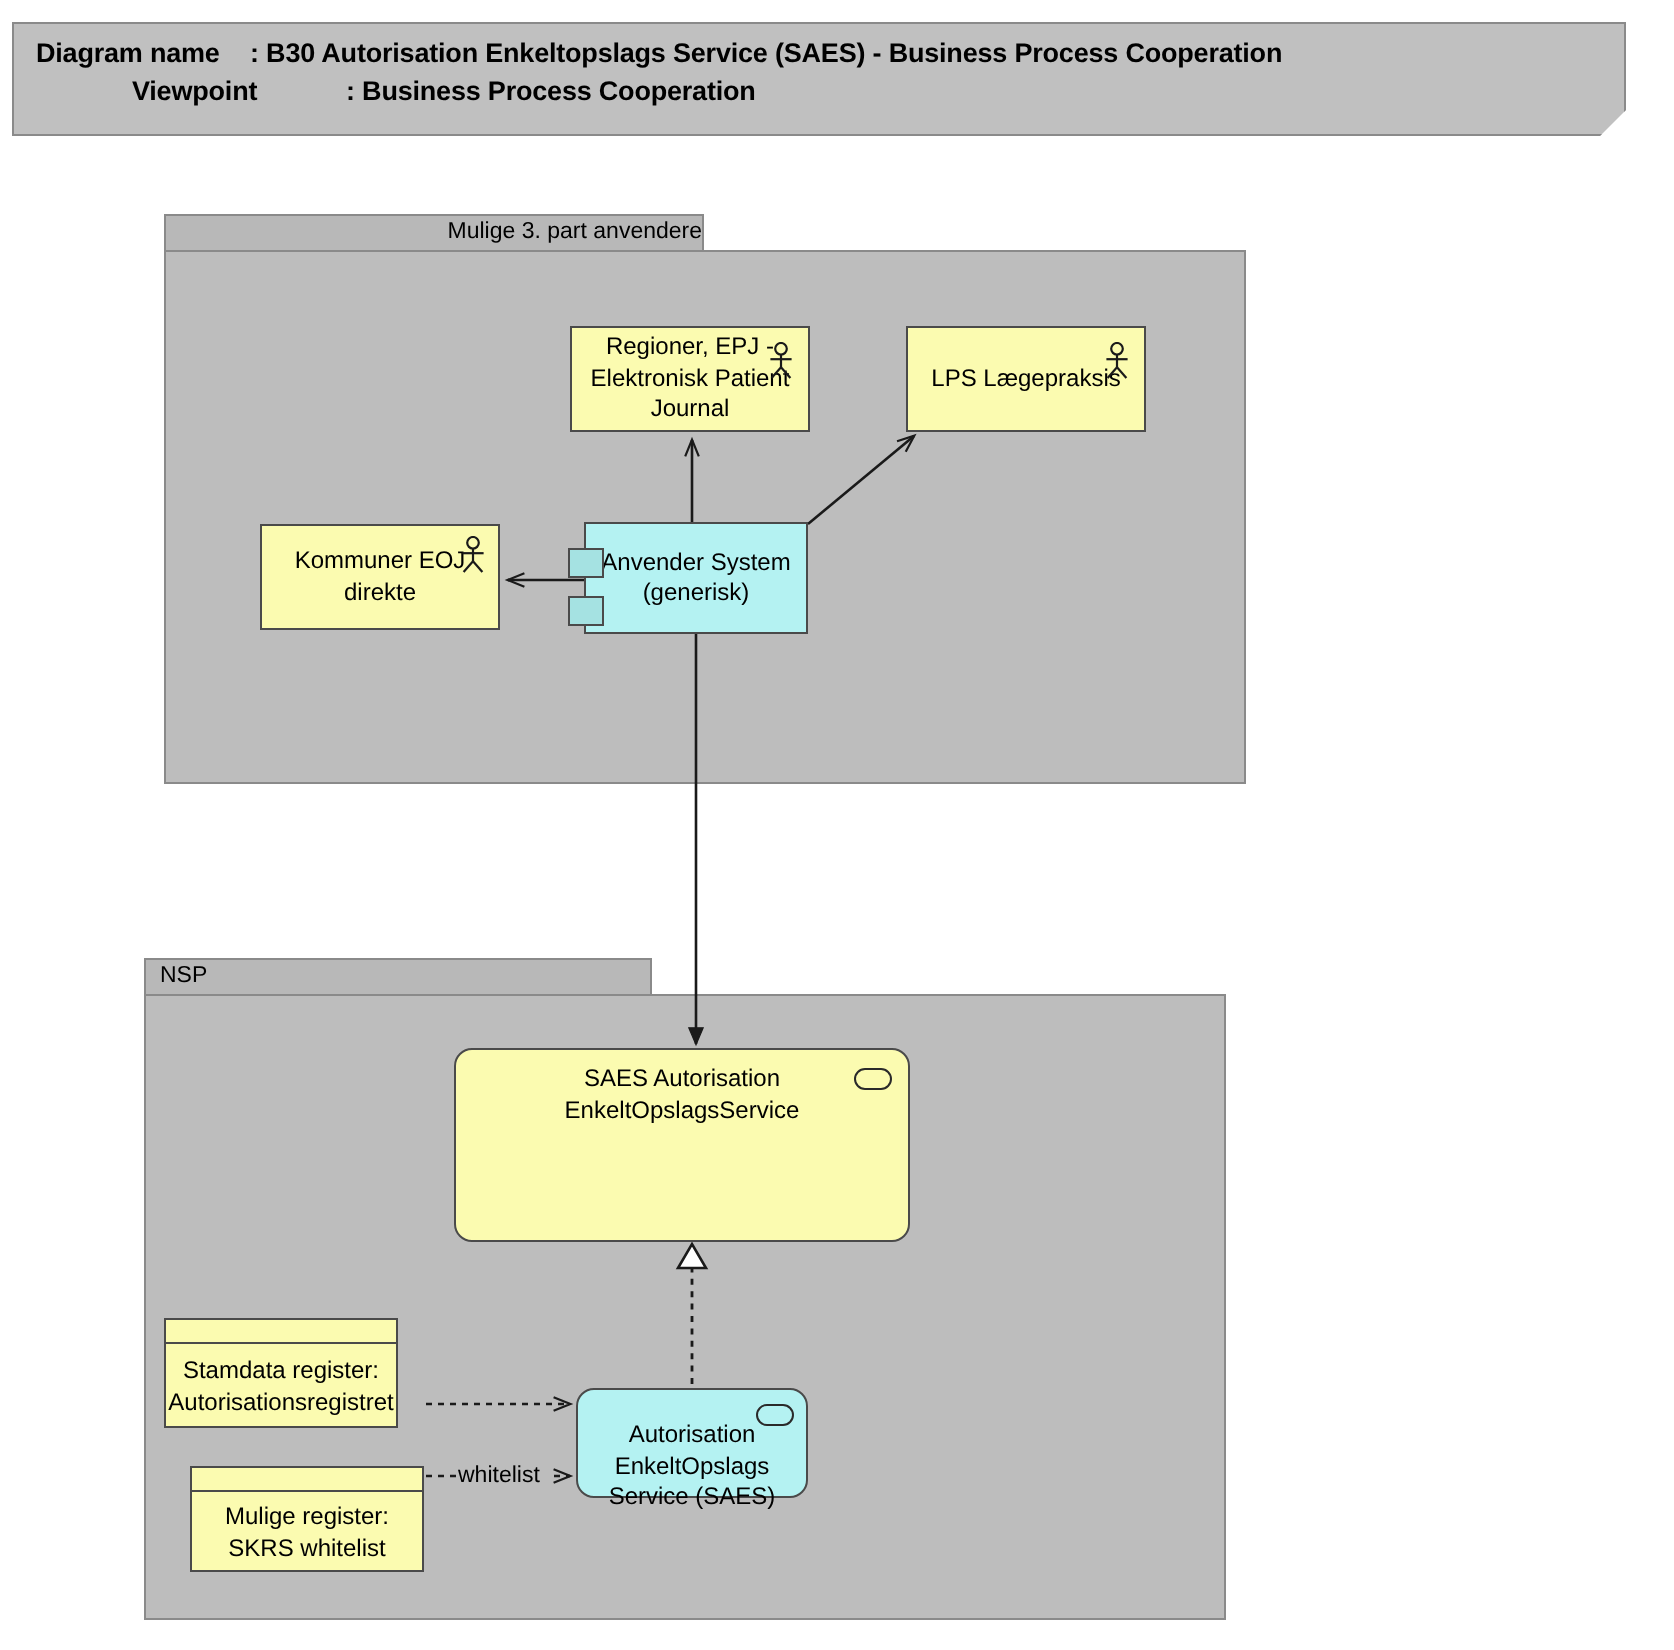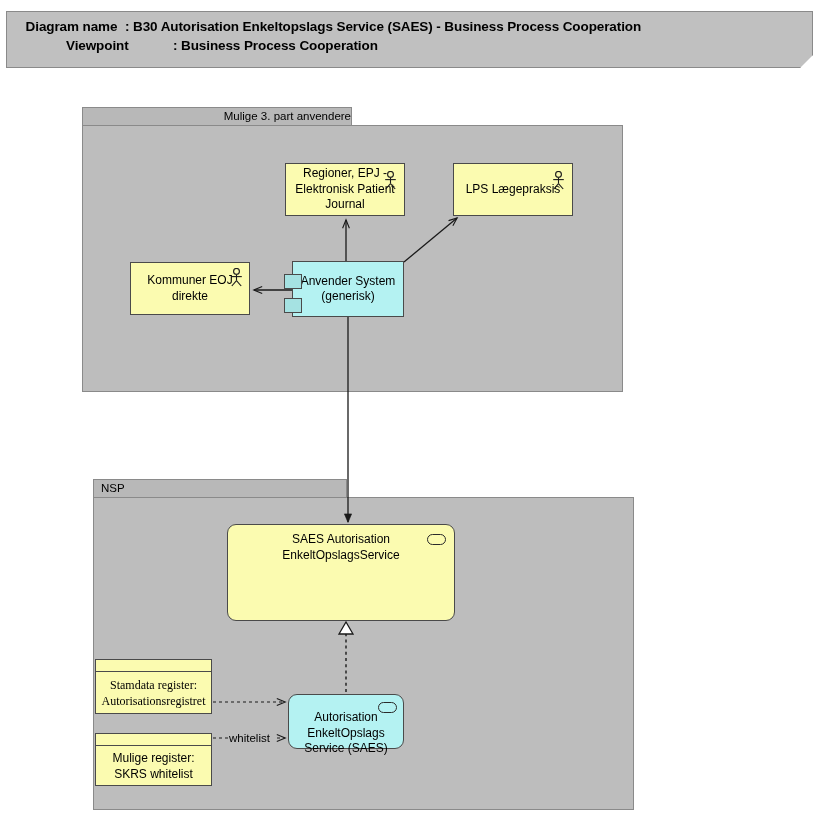--- a/index.html
+++ b/index.html
@@ -38,21 +38,21 @@
     left: 11px;
     font-size: 13.5px;
     font-weight: bold;
     color: #000;
     white-space: pre;
     letter-spacing: -0.1px;
   }
   #title-banner .trow.r1 { top: 7px; }
   #title-banner .trow.r2 { top: 26px; margin-left: 48px; }
   .tlabel { display: inline-block; }
-  .tkey-1 { width: 107px; text-align: center; }
+  .tkey-1 { width: 107px; }
   .tkey-2 { width: 107px; }
 
   
   .group {
     position: absolute;
     box-sizing: border-box;
   }
   .group .g-tab {
     position: absolute;
     left: 0;
@@ -75,21 +75,21 @@
     top: 18px;
     right: 0;
     bottom: 0;
     background: #bdbdbd;
     border: 1px solid #8a8a8a;
     box-sizing: border-box;
   }
 
   #group-3part { left: 82px; top: 107px; width: 541px; height: 285px; }
   #group-3part .g-tab { width: 270px; text-align: right; }
-  #group-nsp { left: 93px; top: 479px; width: 541px; height: 331px; }
+  #group-nsp { left: 72px; top: 479px; width: 541px; height: 331px; }
   #group-nsp .g-tab { width: 254px; }
 
   
   .node {
     position: absolute;
     box-sizing: border-box;
     border: 1px solid #4a4a4a;
     display: flex;
     align-items: center;
     justify-content: center;
@@ -167,21 +167,21 @@
     color: #000;
   }
 
   
   #node-regioner   { left: 285px; top: 163px; width: 120px; height: 53px; }
   #node-lps        { left: 453px; top: 163px; width: 120px; height: 53px; }
   #node-kommuner   { left: 130px; top: 262px; width: 120px; height: 53px; }
   #node-anvender   { left: 292px; top: 261px; width: 112px; height: 56px; }
   #node-saes-svc   { left: 227px; top: 524px; width: 228px; height: 97px; }
   #node-autorisation { left: 288px; top: 694px; width: 116px; height: 55px; }
-  #art-stamdata    { left: 95px; top: 659px; width: 117px; height: 55px; font-family: Liberation Serif, serif; }
+  #art-stamdata    { left: 82px; top: 659px; width: 117px; height: 55px; }
   #art-stamdata .band { width: 117px; }
   #art-stamdata .abody { width: 117px; height: 43px; }
   #art-skrs        { left: 95px; top: 733px; width: 117px; height: 53px; }
   #art-skrs .band { width: 117px; }
   #art-skrs .abody { width: 117px; height: 41px; }
 
   
   .edge-label {
     position: absolute;
     font-size: 11.5px;

